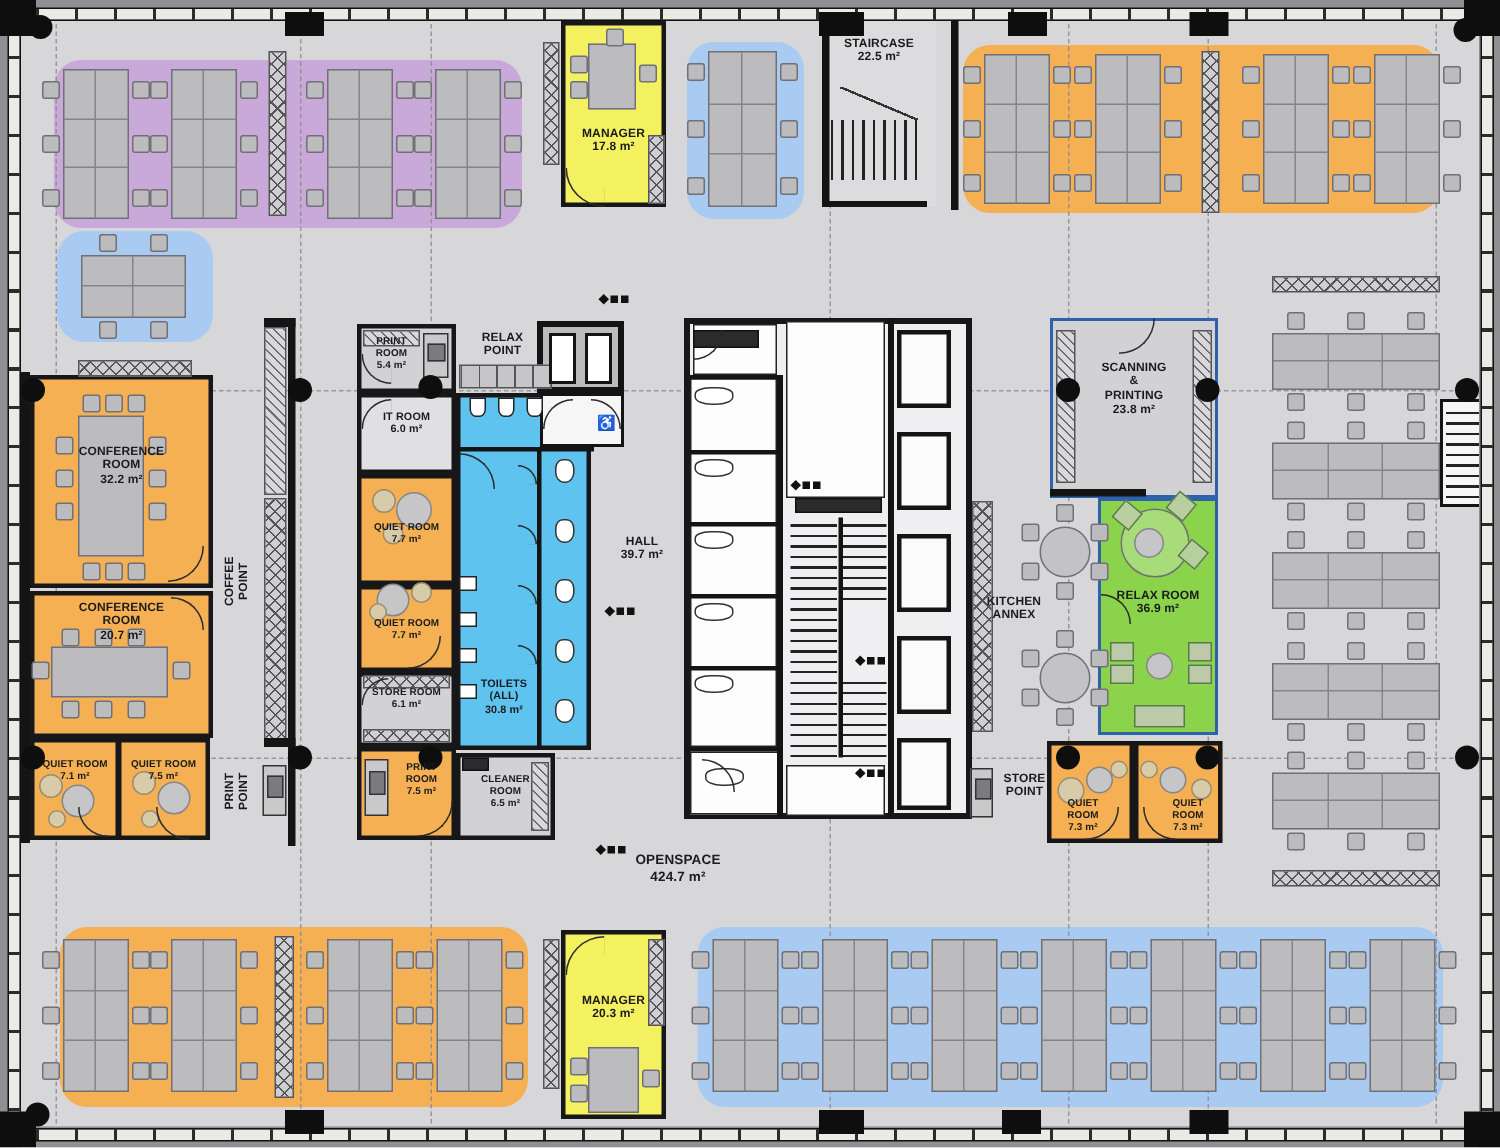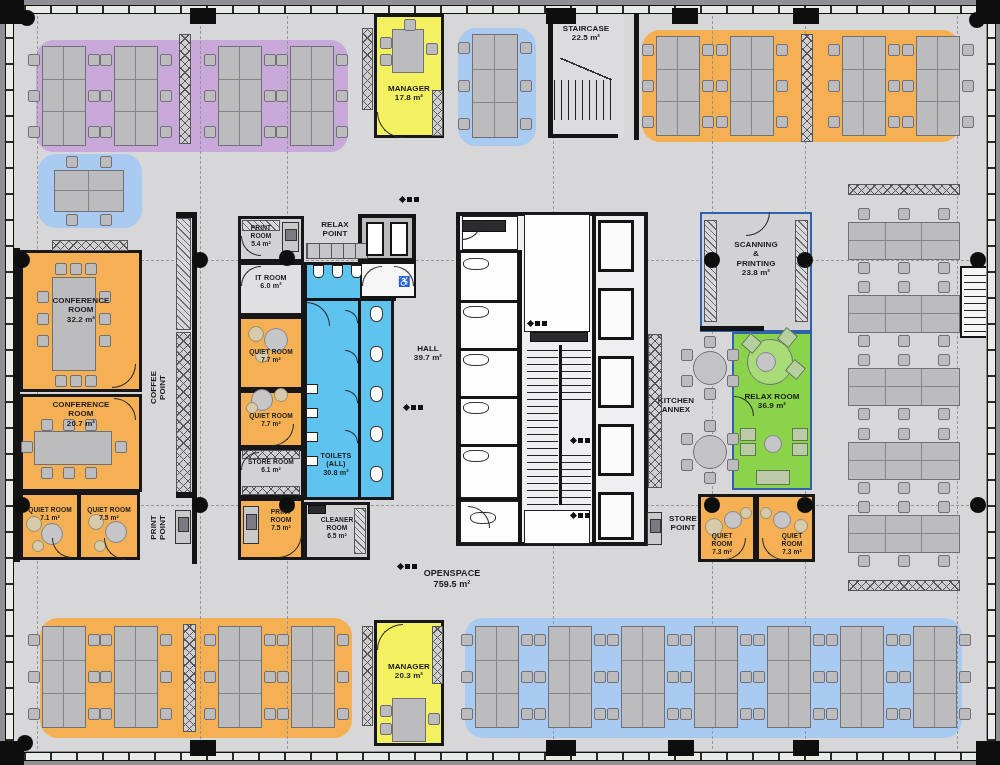--- a/index.html
+++ b/index.html
@@ -140,40 +140,40 @@
 6.1 m²</div>
   <div class="lbl sm" style="left:258px;top:508px;width:46px;">PRINT
 ROOM
 7.5 m²</div>
   <div class="lbl sm" style="left:306px;top:516px;width:62px;">CLEANER
 ROOM
 6.5 m²</div>
   <div class="lbl md" style="left:304px;top:452px;width:64px;">TOILETS
 (ALL)
 30.8 m²</div>
-  <div class="lbl" style="left:404px;top:344px;width:48px;">HALL
+  <div class="lbl" style="left:404px;top:356px;width:48px;">HALL
 39.7 m²</div>
   <div class="lbl" style="left:718px;top:240px;width:76px;">SCANNING
 &amp;
 PRINTING
 23.8 m²</div>
   <div class="lbl" style="left:650px;top:396px;width:52px;">KITCHEN
 ANNEX</div>
   <div class="lbl" style="left:734px;top:392px;width:76px;">RELAX ROOM
 36.9 m²</div>
   <div class="lbl sm" style="left:700px;top:532px;width:44px;">QUIET
 ROOM
 7.3 m²</div>
   <div class="lbl sm" style="left:770px;top:532px;width:44px;">QUIET
 ROOM
 7.3 m²</div>
   <div class="lbl" style="left:662px;top:514px;width:42px;">STORE
 POINT</div>
   <div class="lbl lg" style="left:408px;top:568px;width:88px;">OPENSPACE
-759.5 m²</div>
+424.7 m²</div>
   <div class="lbl" style="left:374px;top:662px;width:70px;">MANAGER
 20.3 m²</div>
 <div class="zone" style="position: absolute; left: 36px; top: 40px; width: 312px; height: 112px; background: rgb(201, 169, 218);"></div>
     <div class="zone" style="position: absolute; left: 38px; top: 154px; width: 104px; height: 74px; background: rgb(170, 203, 241);"></div>
     <div class="zone" style="position: absolute; left: 458px; top: 28px; width: 78px; height: 118px; background: rgb(170, 203, 241);"></div>
     <div class="zone" style="position: absolute; left: 642px; top: 30px; width: 318px; height: 112px; background: rgb(245, 176, 83);"></div>
     <div class="zone" style="position: absolute; left: 40px; top: 618px; width: 312px; height: 120px; background: rgb(245, 176, 83);"></div>
     <div class="zone" style="position: absolute; left: 465px; top: 618px; width: 497px; height: 120px; background: rgb(170, 203, 241);"></div>
     <div class="gl" style="position: absolute; left: 37px; top: 16px; width: 0px; height: 733px; border-left: 1px dashed rgb(141, 141, 147);"></div>
     <div class="gl" style="position: absolute; left: 200px; top: 16px; width: 0px; height: 733px; border-left: 1px dashed rgb(141, 141, 147);"></div>

